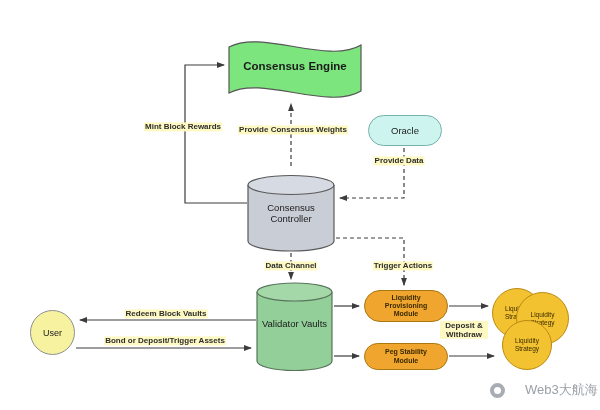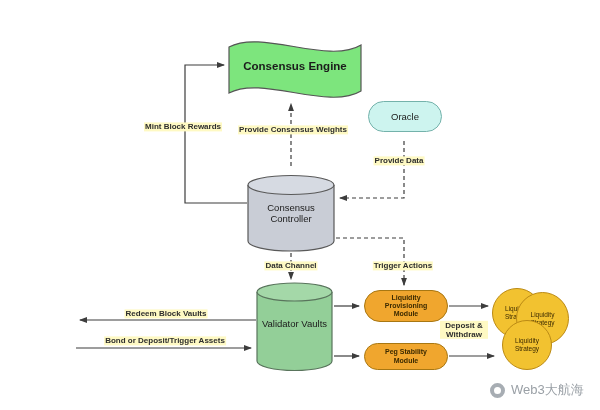--- a/index.html
+++ b/index.html
@@ -9,21 +9,21 @@
   }
   .edges{position:absolute;left:0;top:0;}
   .e-solid{stroke:#3d3d3d;stroke-width:1.2;fill:none;marker-end:url(#arrow);}
   .e-dash{stroke:#3d3d3d;stroke-width:1.2;fill:none;stroke-dasharray:4 3;marker-end:url(#arrow);}
   .node{position:absolute;box-sizing:border-box;display:flex;align-items:center;justify-content:center;text-align:center;}
   
   .engine{left:228px;top:33px;width:134px;height:72px;}
   .engine svg{position:absolute;left:0;top:0;}
   .engine-label{position:relative;font-weight:bold;font-size:11.5px;margin-top:-6px;}
   
-  .oracle{left:368px;top:101px;width:74px;height:31px;border:1px solid #74b2ab;background:#cdf4ef;border-radius:16px;font-size:9.5px;}
+  .oracle{left:368px;top:115px;width:74px;height:31px;border:1px solid #74b2ab;background:#cdf4ef;border-radius:16px;font-size:9.5px;}
   
   .cyl{position:absolute;}
   .cyl .cyl-label{position:absolute;left:0;right:0;text-align:center;font-size:9.5px;line-height:1.2;}
   .controller{left:247px;top:174px;width:88px;height:78px;}
   .controller .cyl-label{top:28px;}
   .vaults{left:256px;top:282px;width:77px;height:90px;}
   .vaults .cyl-label{top:36px;}
   
   .user{left:30px;top:310px;width:45px;height:45px;border:1px solid #8f8f8f;background:#f7f2a0;border-radius:50%;font-size:9px;}
   
@@ -36,21 +36,21 @@
   .ls-right{left:516px;top:292px;width:53px;height:53px;}
   .ls-front{left:502px;top:320px;width:50px;height:50px;}
   
   .elabel{
     position:absolute;transform:translate(-50%,-50%);
     font-size:8px;font-weight:bold;color:#2e2e2e;background:#fef9c3;
     padding:0 1px;line-height:1.15;text-align:center;white-space:nowrap;
   }
   .elabel.wrap{white-space:normal;width:46px;}
   
-  .watermark{position:absolute;left:490px;top:381px;display:flex;align-items:center;gap:6px;color:#9aa0a6;font-size:13px;}
+  .watermark{position:absolute;left:490px;top:381px;display:flex;align-items:center;gap:20px;color:#9aa0a6;font-size:13px;}
   .wm-icon{width:7px;height:7px;border:4px solid #a7adb3;border-radius:50%;display:inline-block;}
 </style>
 </head>
 <body>
 
 <div class="canvas">
 
   <svg class="edges" width="600" height="410">
     <defs>
       <marker id="arrow" markerWidth="7" markerHeight="7" refX="6" refY="2.5" orient="auto">
@@ -90,20 +90,23 @@
   </div>
 
   <div class="cyl vaults">
     <svg width="77" height="90" viewBox="0 0 77 90">
       <path d="M1,10 V79 A37.5,9.5 0 0 0 76,79 V10" fill="#93cf98" stroke="#59745c" stroke-width="1.2"></path>
       <ellipse cx="38.5" cy="10" rx="37.5" ry="9" fill="#a4d8a8" stroke="#59745c" stroke-width="1.2"></ellipse>
     </svg>
     <div class="cyl-label">Validator Vaults</div>
   </div>
 
+  <div class="node user">
+    <span>User</span>
+  </div>
 
   <div class="node module lpm">
     <span>Liquidity Provisioning Module</span>
   </div>
 
   <div class="node module psm">
     <span>Peg Stability Module</span>
   </div>
 
   <div class="node ls ls-back">

